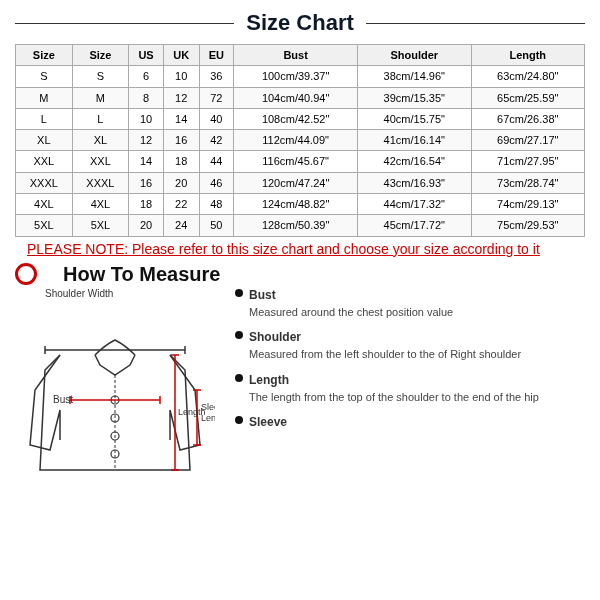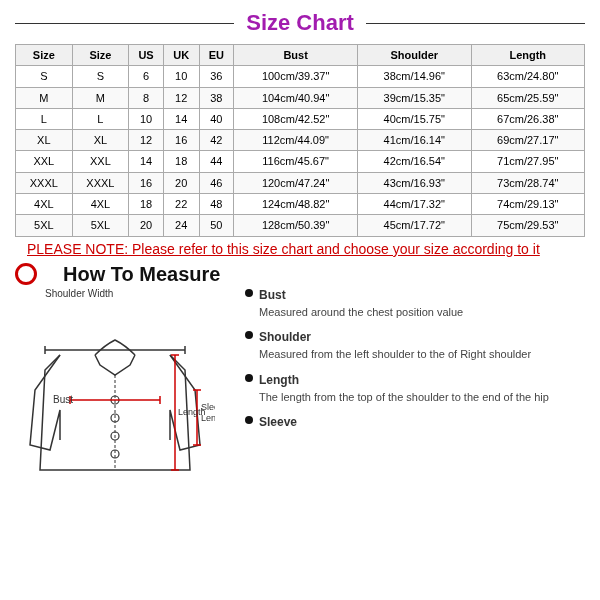--- a/index.html
+++ b/index.html
@@ -26,21 +26,21 @@
     }
     .title-line {
       flex: 1;
       height: 1px;
       background: #333;
     }
     .title-text {
       font-size: 22px;
       font-weight: bold;
       padding: 0 12px;
-      color: #a21caf;
+      color: #0f172a;
     }
 
     
     .size-table {
       width: 100%;
       border-collapse: collapse;
       border: 1px solid #aaa;
       font-size: 11px;
     }
     .size-table th, .size-table td {
@@ -83,21 +83,20 @@
       flex-shrink: 0;
     }
     .how-to-title-text {
       font-size: 20px;
       font-weight: bold;
       color: #111;
     }
 
     .measure-section {
       display: flex;
-      gap: 10px;
       align-items: flex-start;
     }
 
     
     .jacket-area {
       width: 220px;
       flex-shrink: 0;
       position: relative;
     }
 
@@ -181,21 +180,21 @@
           <td>36</td>
           <td>100cm/39.37"</td>
           <td>38cm/14.96"</td>
           <td>63cm/24.80"</td>
         </tr>
         <tr>
           <td>M</td>
           <td>M</td>
           <td>8</td>
           <td>12</td>
-          <td>38</td>
+          <td>72</td>
           <td>104cm/40.94"</td>
           <td>39cm/15.35"</td>
           <td>65cm/25.59"</td>
         </tr>
         <tr>
           <td>L</td>
           <td>L</td>
           <td>10</td>
           <td>14</td>
           <td>40</td>

